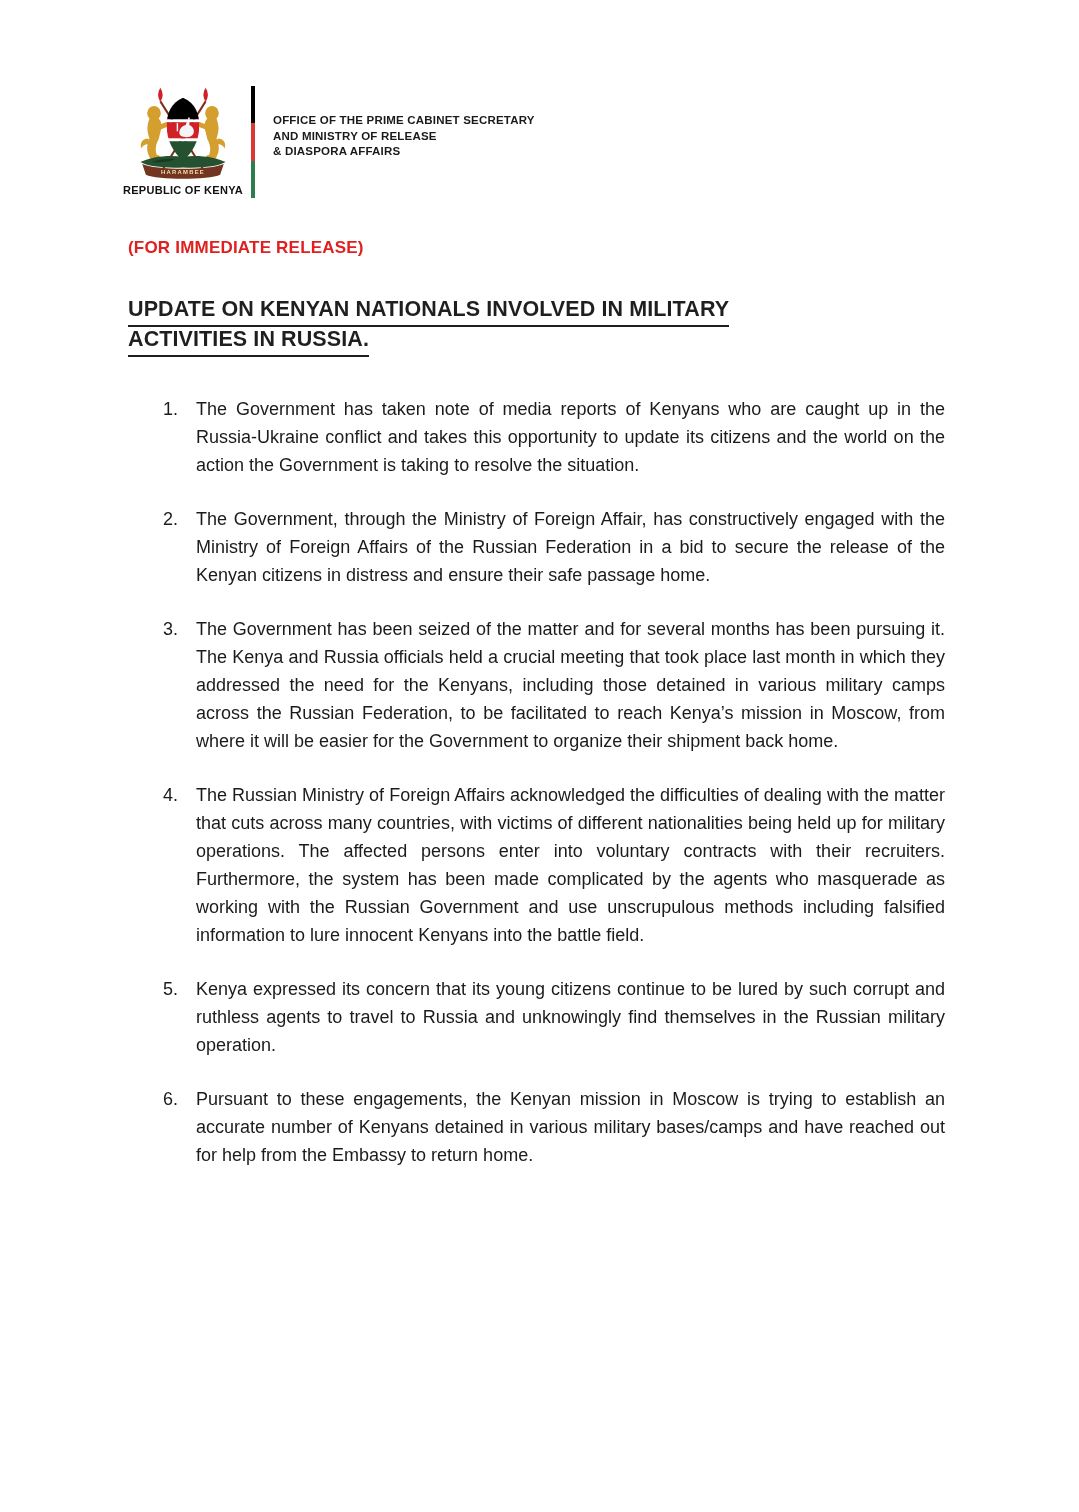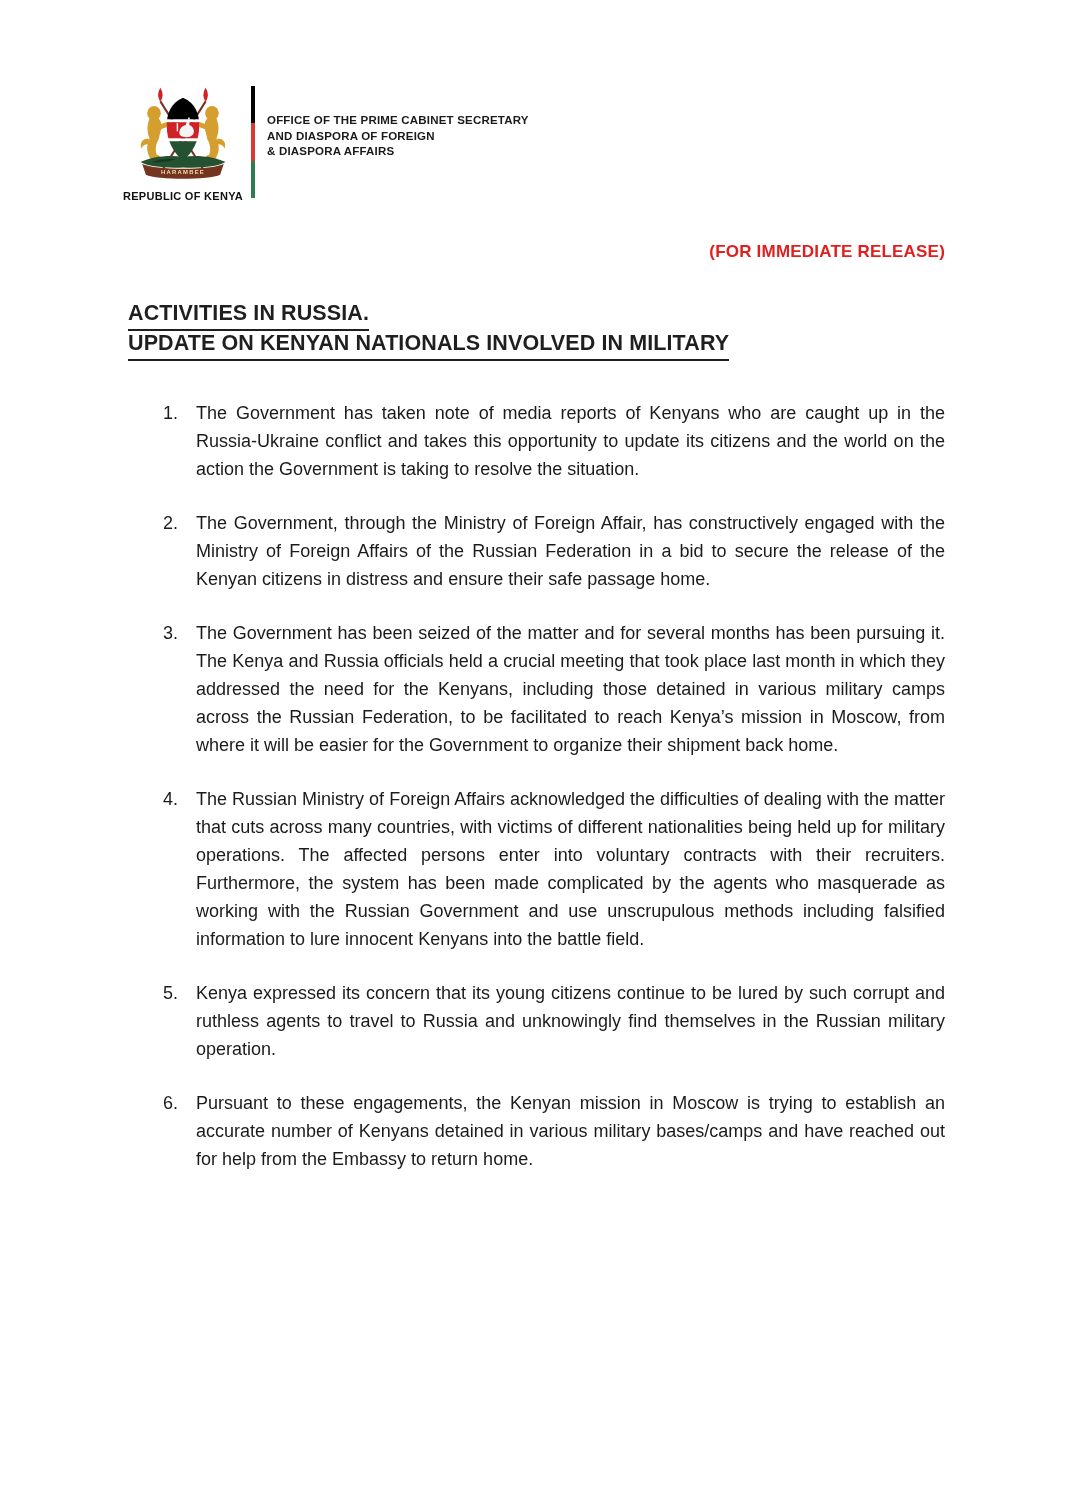--- a/index.html
+++ b/index.html
@@ -13,40 +13,40 @@
     color:#1b1b1b;
     overflow:hidden;
   }
 
   
   .masthead { display:flex; margin-left:-8px; }
   .emblem-block { width:126px; text-align:center; flex:0 0 auto; }
   .emblem-block svg { width:122px; height:96px; display:block; margin:0 auto; }
   .emblem-caption {
     font-size:11px; font-weight:bold; letter-spacing:0.3px;
-    margin-top:8px; white-space:nowrap; color:#111;
+    margin-top:2px; white-space:nowrap; color:#111;
   }
   .flag-divider {
     width:4px; height:112px; margin-left:5px;
     display:flex; flex-direction:column; flex:0 0 auto;
   }
   .flag-divider .seg { flex:1; }
   .seg-black { background:#000000; }
   .seg-red   { background:#d93a35; }
   .seg-green { background:#2e7d4e; }
   .office {
-    margin-left:12px; padding-top:27px;
+    margin-left:18px; padding-top:27px;
     font-weight:bold; font-size:11.5px; line-height:15.5px;
     letter-spacing:0.2px; color:#1a1a1a;
   }
 
   
   .release { margin-top:35px; }
   .release div { font-weight:bold; font-size:17px; line-height:30px; letter-spacing:0.2px; }
-  .release-tag { color:#e01f1f;text-align:right; }
+  .release-tag { color:#e01f1f; }
 
   
   .doc-title { margin:34px 0 0 0; font-size:21.5px; font-weight:bold; color:#1f1f1f; letter-spacing:0.1px; }
   .doc-title .t-line {
     display:inline-block; width:auto;
     border-bottom:2.5px solid #1f1f1f; padding-bottom:3px;
   }
   .doc-title .row { display:block; }
 
   
@@ -120,32 +120,32 @@
     </div>
 
     <div class="flag-divider">
       <div class="seg seg-black"></div>
       <div class="seg seg-red"></div>
       <div class="seg seg-green"></div>
     </div>
 
     <div class="office">
       <div>OFFICE OF THE PRIME CABINET SECRETARY</div>
-      <div>AND DIASPORA OF FOREIGN</div>
+      <div>AND MINISTRY OF RELEASE</div>
       <div>&amp; DIASPORA AFFAIRS</div>
     </div>
   </header>
 
   <section class="release">
     <div class="release-tag">(FOR IMMEDIATE RELEASE)</div>
   </section>
 
   <h1 class="doc-title">
+    <span class="row"><span class="t-line">UPDATE ON KENYAN NATIONALS INVOLVED IN MILITARY</span></span>
     <span class="row"><span class="t-line">ACTIVITIES IN RUSSIA.</span></span>
-    <span class="row"><span class="t-line">UPDATE ON KENYAN NATIONALS INVOLVED IN MILITARY</span></span>
   </h1>
 
   <main class="body-list">
     <div class="para">
       <span class="num">1.</span>
       <span class="text">The Government has taken note of media reports of Kenyans who are caught up in the Russia-Ukraine conflict and takes this opportunity to update its citizens and the world on the action the Government is taking to resolve the situation.</span>
     </div>
     <div class="para">
       <span class="num">2.</span>
       <span class="text">The Government, through the Ministry of Foreign Affair, has constructively engaged with the Ministry of Foreign Affairs of the Russian Federation in a bid to secure the release of the Kenyan citizens in distress and ensure their safe passage home.</span>

